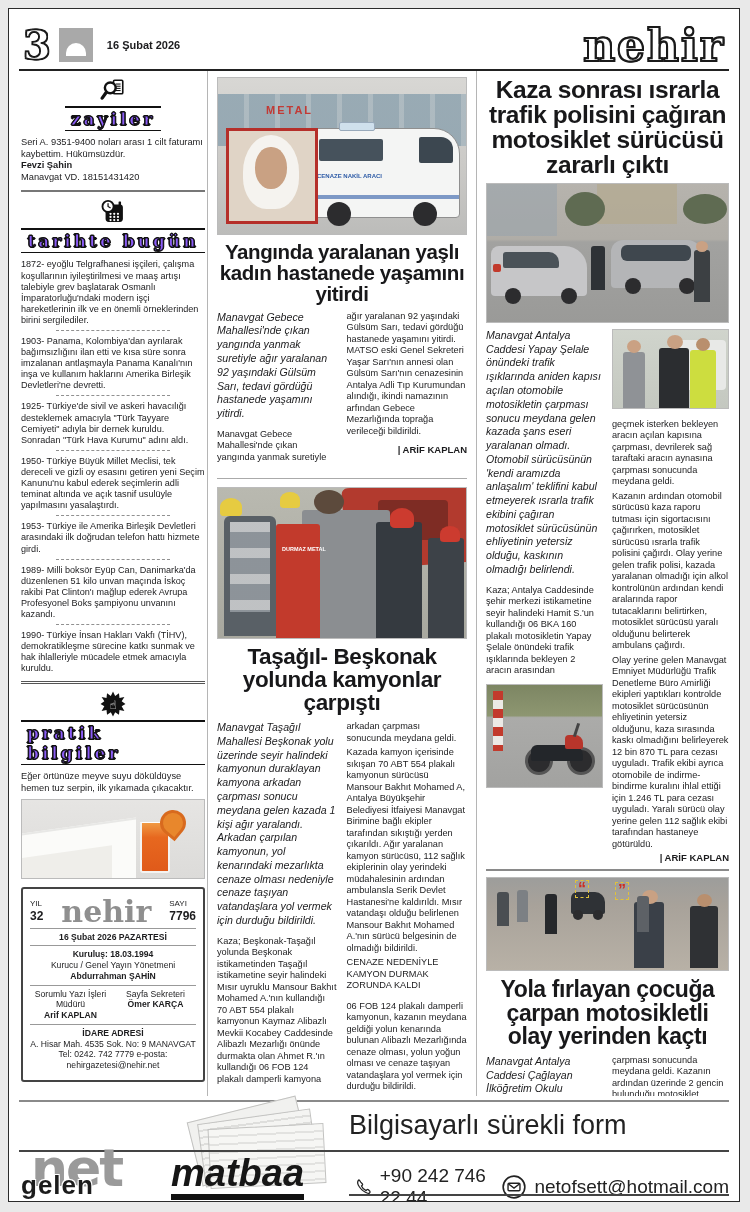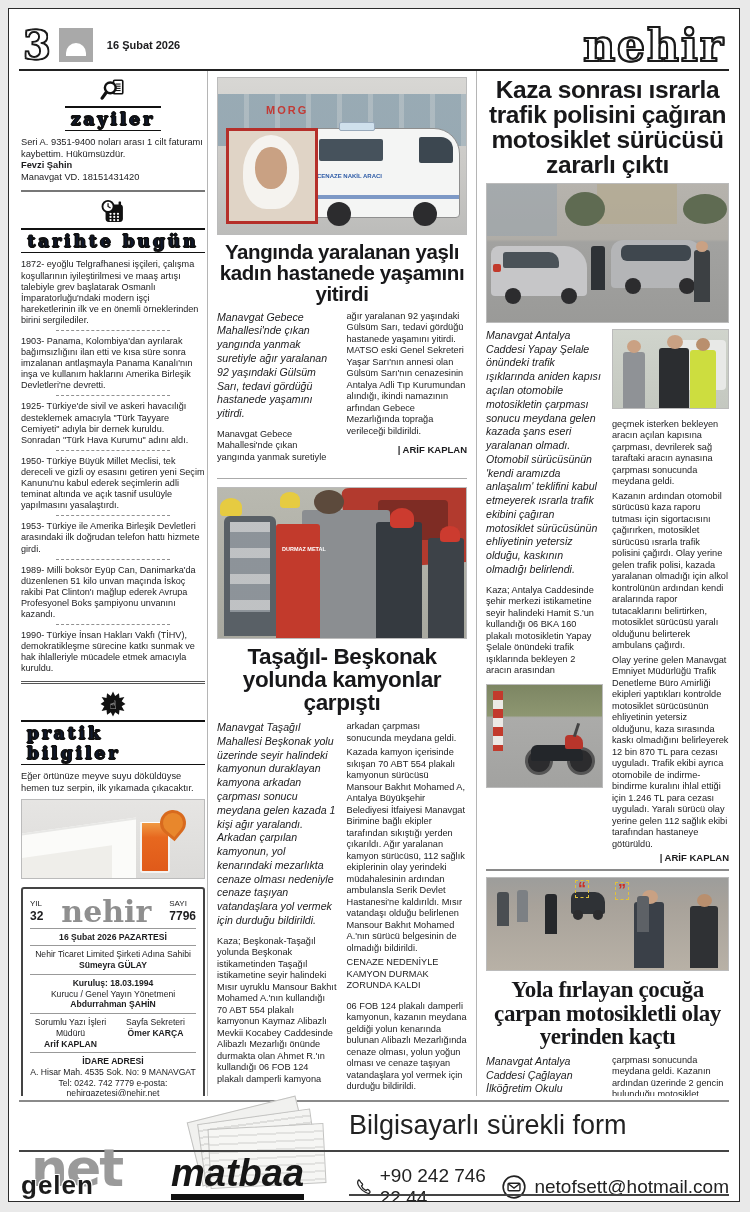--- a/index.html
+++ b/index.html
@@ -15,21 +15,21 @@
   .dome span{position:absolute;left:7px;bottom:6px;width:20px;height:13px;background:#fff;border-radius:10px 10px 0 0;}
   .hdr-date{font-size:11px;font-weight:bold;margin-left:6px;}
   .masthead{font-family:"DejaVu Serif",serif;font-weight:bold;font-size:44px;line-height:.8;letter-spacing:2px;-webkit-text-stroke:2px #1a1a1a;}
   
   .content{display:flex;height:1025px;overflow:hidden;}
   .col-left{width:184px;padding:6px 2px 0;}
   .col-mid{width:250px;border-left:1px solid #b5b5b5;border-right:1px solid #b5b5b5;padding:6px 9px 0;}
   .col-right{flex:1;padding:4px 0 0 9px;}
   
   .sec{display:flex;flex-direction:column;align-items:center;}
-  .script-title{font-family:"DejaVu Serif",serif;font-weight:bold;font-size:17px;letter-spacing:3px;color:#0f172a;-webkit-text-stroke:1px #111;text-shadow:-1px 0 0 #111,1px 0 0 #111,0 -1px 0 #111,0 1px 0 #111;padding:1px 6px;border-top:2px solid #111;border-bottom:1px solid #111;margin:3px 0 6px;}
+  .script-title{font-family:"DejaVu Serif",serif;font-weight:bold;font-size:17px;letter-spacing:3px;color:#8b5cf6;-webkit-text-stroke:1px #111;text-shadow:-1px 0 0 #111,1px 0 0 #111,0 -1px 0 #111,0 1px 0 #111;padding:1px 6px;border-top:2px solid #111;border-bottom:1px solid #111;margin:3px 0 6px;}
   .smalltext{font-size:9.3px;line-height:1.25;width:100%;text-align:left;}
   .sec-div{border-top:2px solid #777;margin:7px 0;}
   .sec-div.thick{border-top:3px double #555;}
   .dash{border-top:1px dashed #909090;width:62%;margin:4px 0 5px;}
   .entry{font-size:9.1px;line-height:1.22;width:100%;}
   
   .kunye{border:2px solid #444;border-radius:3px;margin-top:8px;padding:6px 7px;font-size:8.6px;line-height:1.25;text-align:center;}
   .krow{border-bottom:1px solid #999;padding:3px 0;}
   .krow:last-child{border-bottom:none;}
   .klogo-row{display:flex;align-items:center;justify-content:space-between;}
@@ -37,21 +37,21 @@
   .kyil{font-size:8px;text-align:left;}
   .kyil b{font-size:12px;}
   .b{font-weight:bold;}
   .ksplit{display:flex;justify-content:space-between;gap:4px;}
   .ksplit>div{flex:1;}
   
   .headline{font-weight:bold;text-align:center;line-height:1.02;letter-spacing:-.4px;color:#18181a;margin:7px 0 6px;}
   .h-fire{font-size:20.5px;}
   .h-truck{font-size:22.5px;}
   .h-moto{font-size:24.5px;margin:2px 0 6px;}
-  .h-child{font-size:23px;font-family:Liberation Serif, serif;}
+  .h-child{font-size:23px;}
   .cols2{display:flex;gap:9px;}
   .cols2 .c{flex:1;min-width:0;}
   .lead{font-style:italic;font-size:10.6px;line-height:1.3;margin:0 0 8px;}
   .bodyp{font-size:9.2px;line-height:1.25;margin:0 0 7px;}
   .byline{font-size:9.5px;font-weight:bold;text-align:right;margin-top:2px;}
   .mid-div{border-top:1px solid #aaa;margin:8px 0;}
   .right-div{border-top:2px solid #8a8a8a;margin:6px 0;}
   
   .photo{position:relative;overflow:hidden;border:1px solid #bbb;box-sizing:border-box;}
   .ph-amb{height:158px;background:linear-gradient(#d8d7d4 0%,#cbcac7 55%,#bcbcba 100%);}
@@ -168,24 +168,20 @@
       </div>
 
       <div class="kunye">
         <div class="krow klogo-row">
           <div class="kyil"><span>YIL</span><br><b>32</b></div>
           <div class="klogo">nehir</div>
           <div class="kyil"><span>SAYI</span><br><b>7796</b></div>
         </div>
         <div class="krow b">16 Şubat 2026 PAZARTESİ</div>
         <div class="krow">
-          <div>Nehir Ticaret Limited Şirketi Adına Sahibi</div>
-          <div class="b">Sümeyra GÜLAY</div>
-        </div>
-        <div class="krow">
           <div class="b">Kuruluş: 18.03.1994</div>
           <div>Kurucu / Genel Yayın Yönetmeni</div>
           <div class="b">Abdurrahman ŞAHİN</div>
         </div>
         <div class="krow ksplit">
           <div><span>Sorumlu Yazı İşleri Müdürü</span><br><span class="b">Arif KAPLAN</span></div>
           <div><span>Sayfa Sekreteri</span><br><span class="b">Ömer KARÇA</span></div>
         </div>
         <div class="krow">
           <div class="b">İDARE ADRESİ</div>
@@ -194,21 +190,21 @@
 
         </div>
 
       </div>
     </aside>
 
     <section class="col-mid">
 
       <div class="photo ph-amb">
         <div class="abs" style="left:0;right:0;top:16px;height:52px;background:repeating-linear-gradient(90deg,#8ea3af 0 26px,#a7b6be 26px 31px);opacity:.85;"></div>
-        <div class="abs" style="left:48px;top:26px;font-size:11px;font-weight:bold;color:#c23a35;letter-spacing:2px;">MORG</div>
+        <div class="abs" style="left:48px;top:26px;font-size:11px;font-weight:bold;color:#c23a35;letter-spacing:2px;">METAL</div>
         <div class="abs" style="right:6px;bottom:16px;width:150px;height:88px;background:#f4f5f4;border:1px solid #8f8f8f;border-radius:6px 26px 4px 4px;">
           <div class="abs" style="right:6px;top:8px;width:34px;height:26px;background:#3c4750;border-radius:2px 12px 2px 2px;"></div>
           <div class="abs" style="left:10px;top:10px;width:64px;height:22px;background:#46525c;border-radius:2px;"></div>
           <div class="abs" style="left:8px;top:44px;font-size:6px;color:#2d5ba6;font-weight:bold;">CENAZE NAKİL ARACI</div>
           <div class="abs" style="left:0;bottom:18px;width:100%;height:4px;background:#2d5ba6;opacity:.6;"></div>
           <div class="abs" style="left:30px;top:-7px;width:34px;height:7px;background:#cfe0ec;border:1px solid #9ab;border-radius:2px;"></div>
           <div class="wheel abs" style="left:18px;bottom:-9px;width:24px;height:24px;"></div>
           <div class="wheel abs" style="right:22px;bottom:-9px;width:24px;height:24px;"></div>
         </div>
         <div class="abs" style="left:8px;bottom:10px;width:86px;height:90px;background:#e0d4c6;border:3px solid #b52f2a;">

